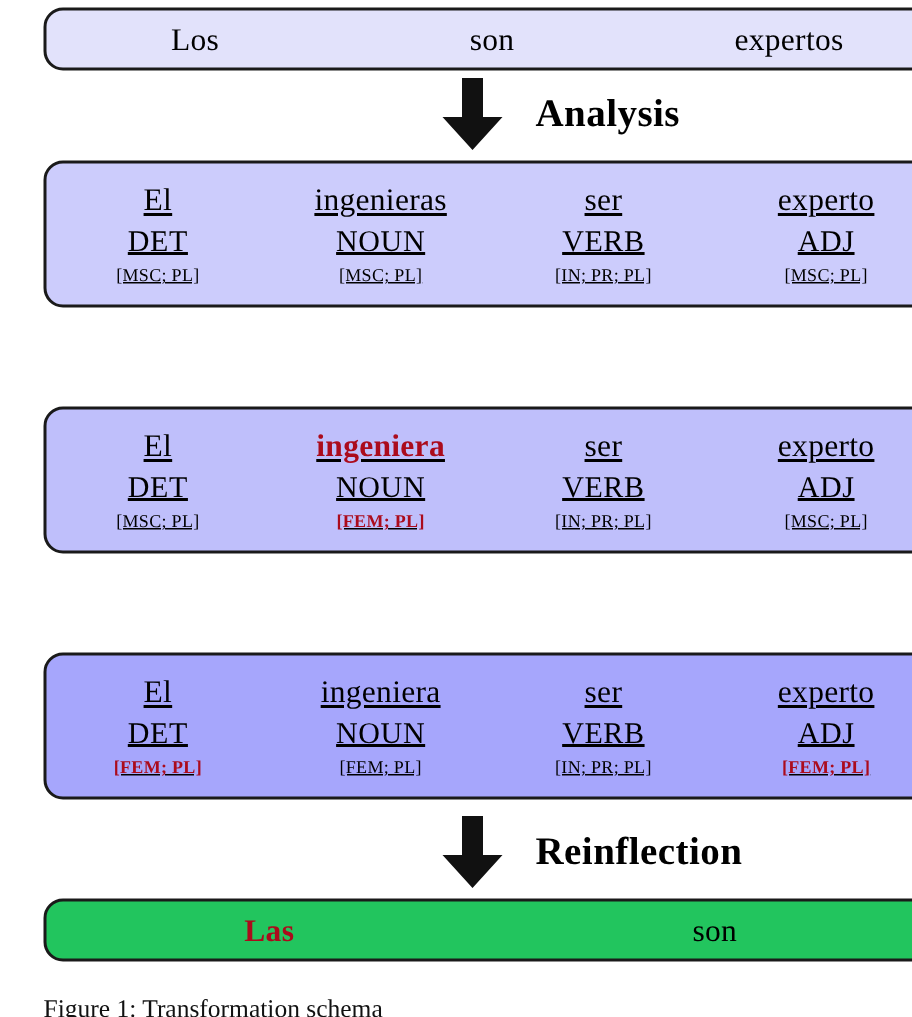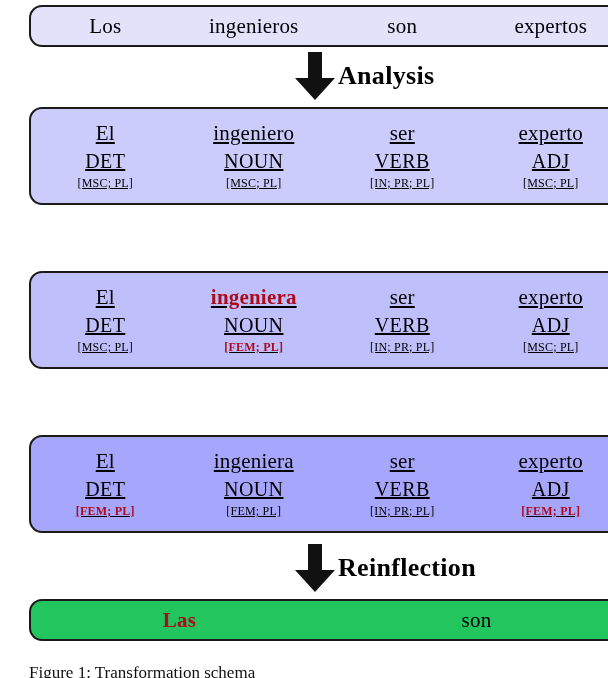--- a/index.html
+++ b/index.html
@@ -87,21 +87,21 @@
   }
   .arrow-wrap {
     position: absolute;
     left: 268px;
     top: 0;
     width: 46px;
     height: 52px;
   }
   .stage-label {
     position: absolute;
-    left: 314px;
+    left: 333px;
     top: 50%;
     transform: translateY(-50%);
     font-size: 26px;
     font-weight: bold;
     letter-spacing: 0.3px;
     white-space: nowrap;
   }
 
   
   .caption {
@@ -120,23 +120,20 @@
 <body>
 
 <div class="figure">
 
   <div class="box single" id="box-input" style="top: 5px; background: rgb(226, 226, 251);">
     <div class="cols">
       <div class="col">
         <div class="surface">Los</div>
       </div>
       <div class="col">
-        <div class="surface">ingenieros</div>
-      </div>
-      <div class="col">
         <div class="surface">son</div>
       </div>
       <div class="col">
         <div class="surface">expertos</div>
       </div>
     </div>
   </div>
 
   <div class="stage" style="top:50px;">
     <div class="arrow-wrap">
@@ -148,21 +145,21 @@
   </div>
 
   <div class="box triple" id="box-analysis" style="top: 107px; background: rgb(204, 204, 252);">
     <div class="cols">
       <div class="col">
         <div class="surface">El</div>
         <div class="pos">DET</div>
         <div class="feats">[MSC; PL]</div>
       </div>
       <div class="col">
-        <div class="surface">ingeniero</div>
+        <div class="surface">ingenieras</div>
         <div class="pos">NOUN</div>
         <div class="feats">[MSC; PL]</div>
       </div>
       <div class="col">
         <div class="surface">ser</div>
         <div class="pos">VERB</div>
         <div class="feats">[IN; PR; PL]</div>
       </div>
       <div class="col">
         <div class="surface">experto</div>

